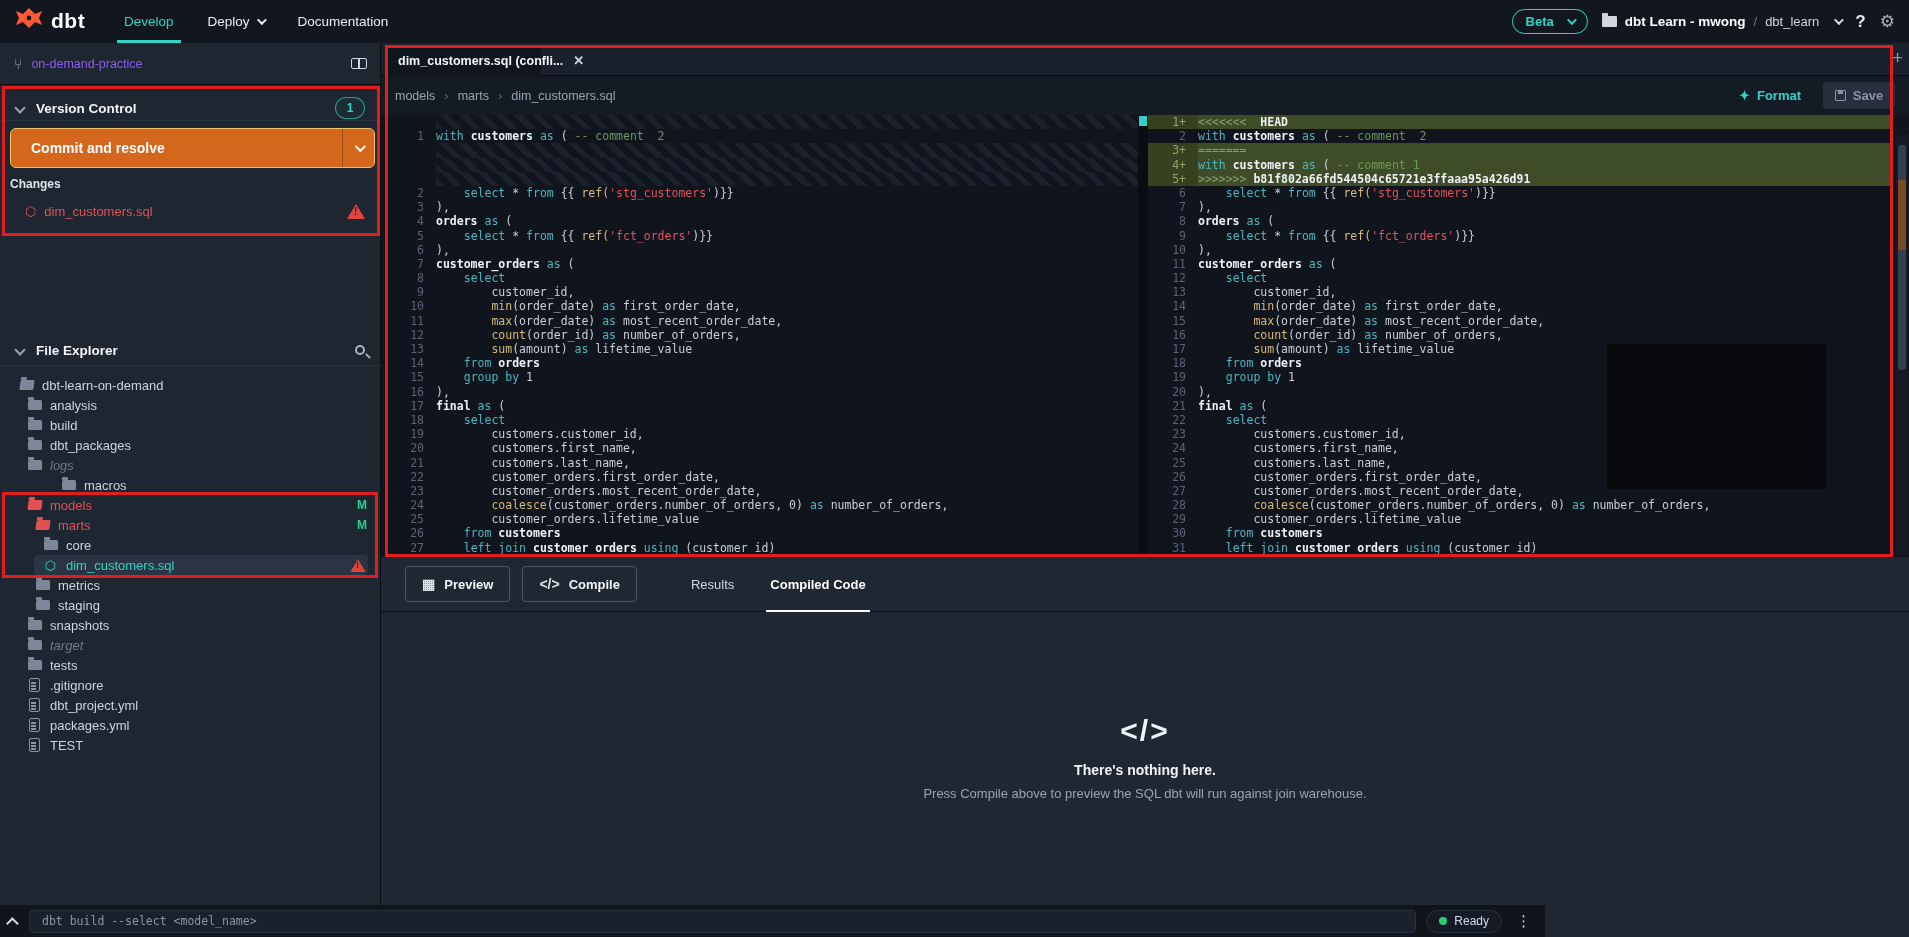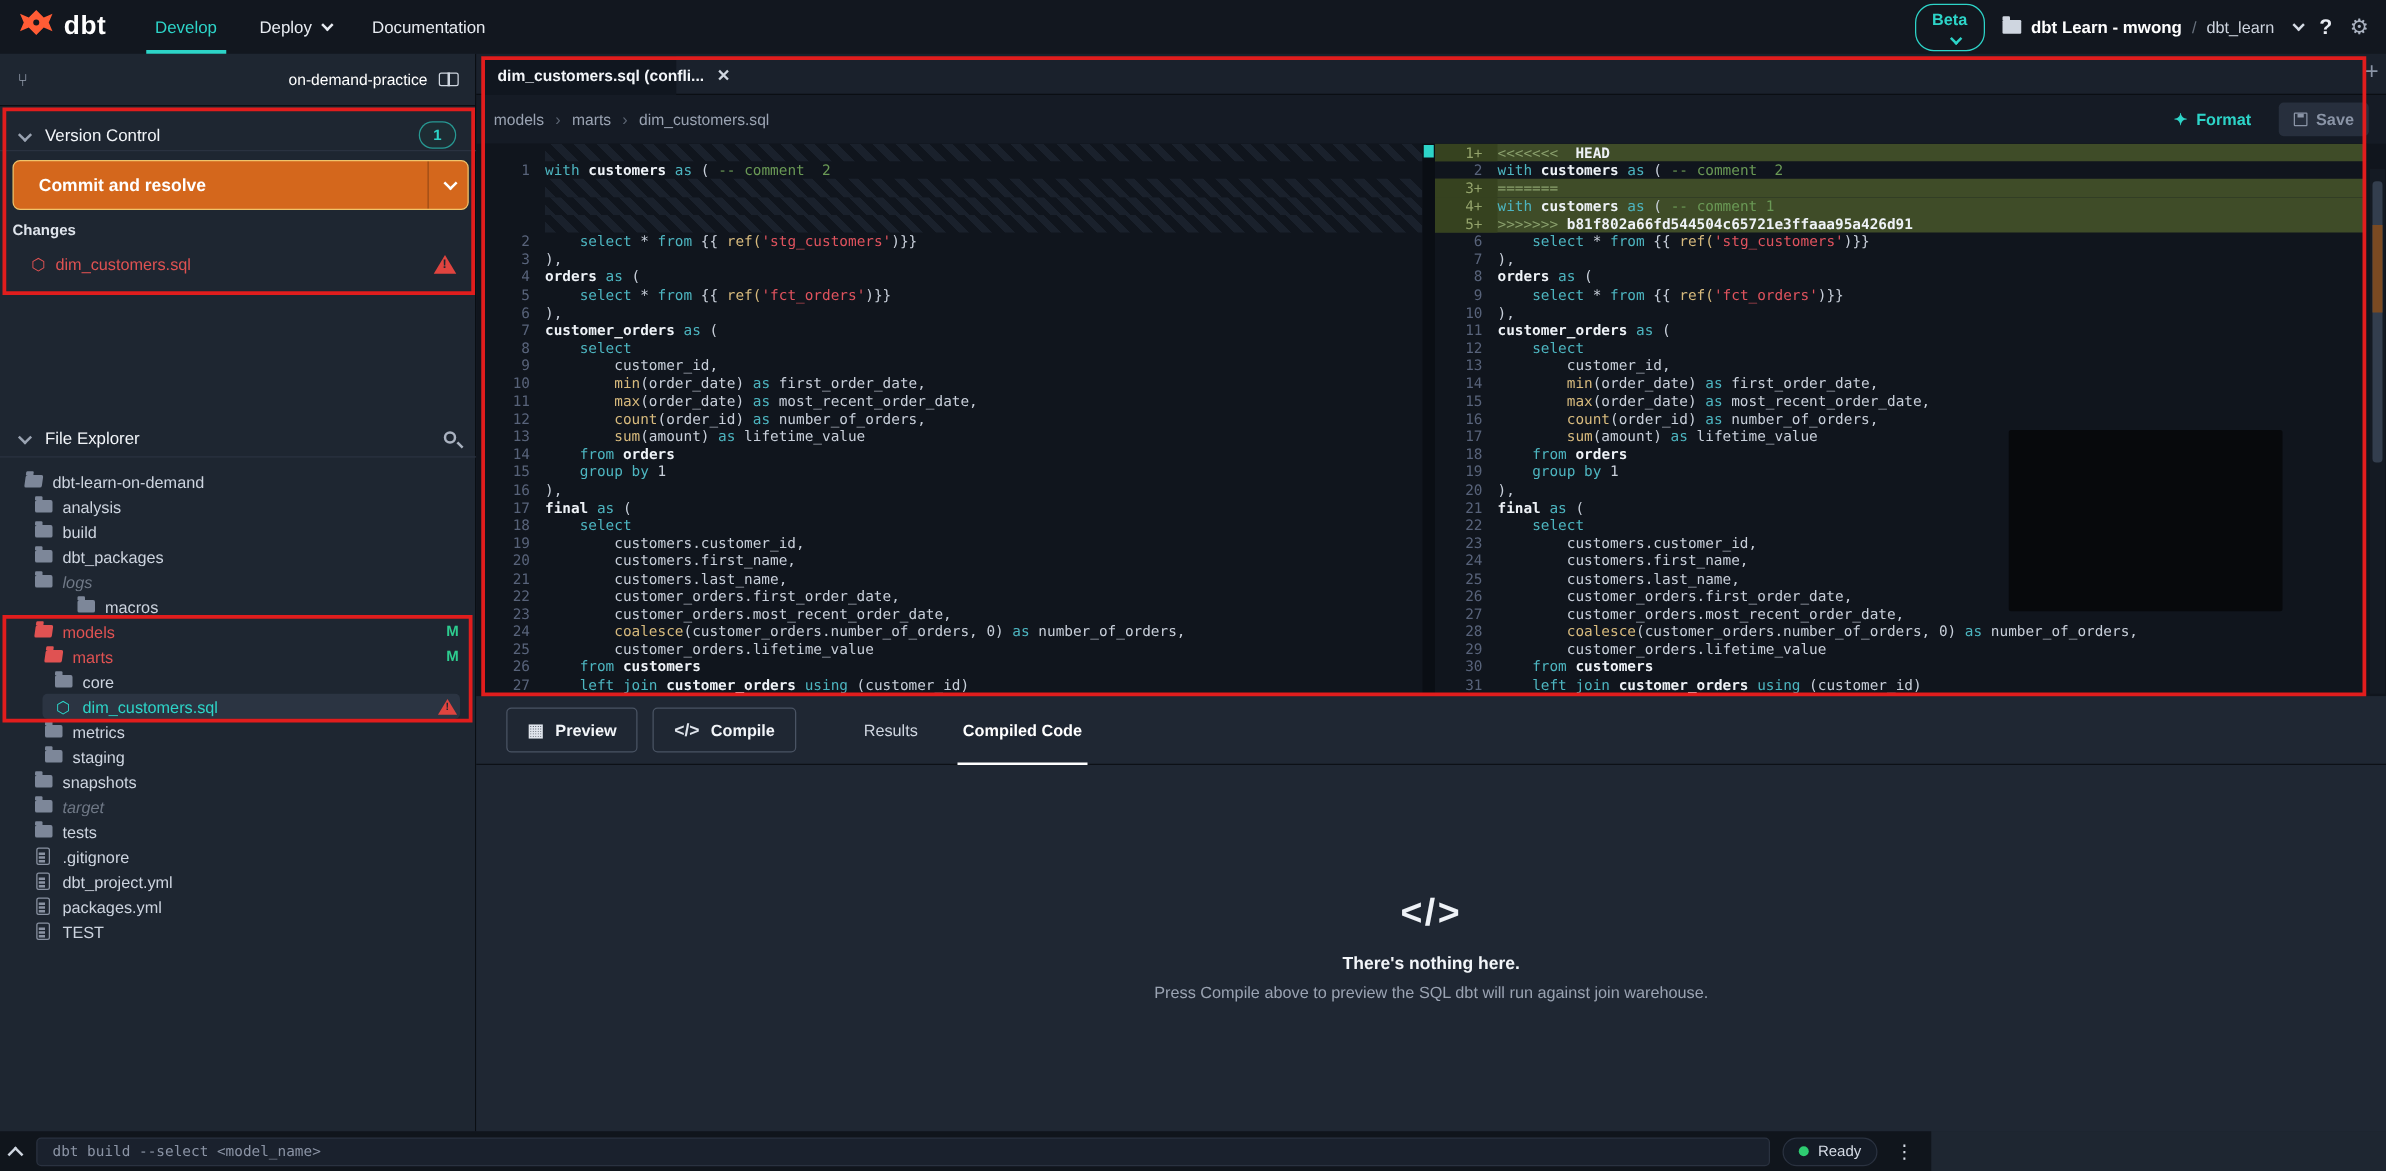--- a/index.html
+++ b/index.html
@@ -13,37 +13,37 @@
   .logo-text { color:#fff; font-weight:bold; font-size:21px; letter-spacing:.5px; }
   .nav-menu { position:absolute; left:107px; top:0; height:43px; display:flex; }
   .nav-item { position:relative; height:43px; display:flex; align-items:center; padding:0 17px;
               font-size:13.5px; font-weight:normal; color:#e8ecf2; cursor:pointer;justify-content:center; }
   .nav-item.active { color:#2dd4c8; }
   .nav-item.active::after { content:""; position:absolute; left:10px; right:10px; bottom:0; height:3px; background:#2dd4c8; }
   .nav-chev { display:inline-block; width:7px; height:7px; border-right:2px solid currentColor; border-bottom:2px solid currentColor;
               transform:rotate(45deg) translateY(-2px); margin-left:7px; }
   .nav-right { position:absolute; right:14px; top:0; height:43px; display:flex; align-items:center; gap:14px; }
   .beta-pill { display:flex; align-items:center; gap:6px; border:1.5px solid #2dd4c8; color:#2dd4c8;
-               border-radius:15px; padding:4px 13px; font-size:13px; font-weight:bold;flex-direction:column; }
+               border-radius:15px; padding:4px 13px; font-size:13px; font-weight:bold; }
   .acct { display:flex; align-items:center; gap:8px; font-size:13px; }
   .acct b { color:#fff; font-size:13.5px; }
   .acct .slash { color:#6b7480; }
   .acct .proj { color:#cfd6e0; }
   .icon-q { color:#e8ecf2; font-weight:bold; font-size:17px; }
   .icon-gear { color:#aab2c0; font-size:17px; }
   .folder-glyph { width:15px; height:11px; background:#cfd6e0; border-radius:1px; position:relative; }
   .folder-glyph::before { content:""; position:absolute; top:-3px; left:0; width:6px; height:3px; background:#cfd6e0; border-radius:1px 1px 0 0; }
 
   
   .sidebar { position:absolute; left:0; top:43px; width:381px; height:862px; background:#1e2631; border-right:1px solid #0a0e13; }
   .branch-row { position:absolute; left:0; top:0; width:381px; height:42px; display:flex; align-items:center; padding:0 14px; gap:9px; border-bottom:1px solid #0a0e13; }
-  .branch-label { font-size:12.5px; color:#ffffff; flex:1;text-align:right; }
+  .branch-label { font-size:12.5px; color:#8b5cf6; flex:1; }
   .chev { display:inline-block; width:8px; height:8px; border-right:2px solid #9aa3b2; border-bottom:2px solid #9aa3b2; transform:rotate(45deg); }
   .sec-header { position:absolute; left:0; width:381px; height:34px; display:flex; align-items:center; padding:0 16px; gap:12px; }
-  .sec-title { font-size:13.5px; font-weight:normal; color:#f2f5f9; flex:1; }
+  .sec-title { font-size:13.5px; font-weight:bold; color:#f2f5f9; flex:1; }
   .vc-header { top:48px; }
   .vc-badge { min-width:30px; height:22px; border:1px solid rgba(45,212,200,.65); background:#1d2c33; color:#2dd4c8;
               border-radius:11px; font-size:12px; font-weight:bold; display:flex; align-items:center; justify-content:center; padding:0 8px; }
   .vc-divider { position:absolute; left:0; top:77px; width:381px; height:1px; background:#2a3240; }
   .commit-btn { position:absolute; left:10px; top:85px; width:365px; height:40px; background:#d4671c; border:1px solid #f0c36a;
                 border-radius:6px; display:flex; align-items:stretch; overflow:hidden; cursor:pointer; }
   .commit-main { flex:1; display:flex; align-items:center; padding-left:20px; color:#fff; font-weight:bold; font-size:14px; }
   .commit-caret { width:32px; display:flex; align-items:center; justify-content:center; border-left:1px solid rgba(0,0,0,.28); }
   .commit-caret .chev { border-color:#fff; transform:rotate(45deg) translateY(-2px); }
   .changes-label { position:absolute; left:10px; top:134px; font-size:12px; font-weight:bold; color:#dfe4ec; }

